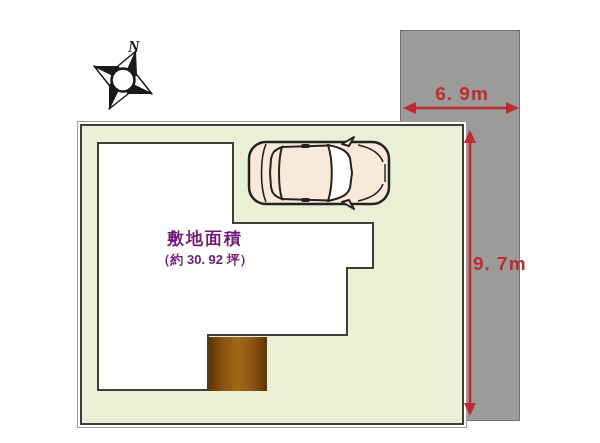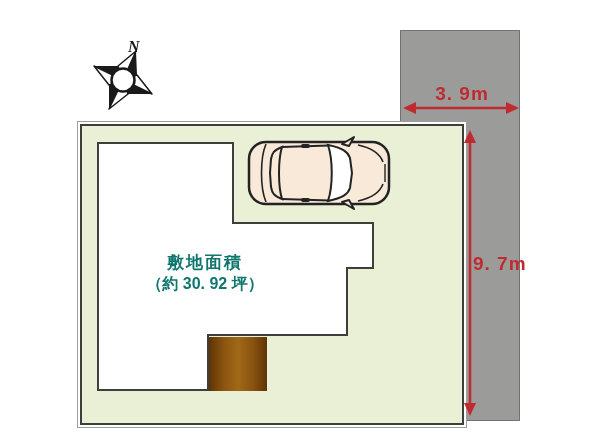--- a/index.html
+++ b/index.html
@@ -35,26 +35,26 @@
   }
   .dim-w{left:404px;top:84px;width:116px;text-align:center;}
   .dim-d{left:473px;top:254px;}
   .north-wrap{position:absolute;left:88px;top:38px;width:72px;height:82px;}
   .north-n{
     position:absolute;left:40px;top:0px;
     font-family:"Liberation Serif","DejaVu Serif",serif;
     font-style:italic;font-weight:700;font-size:16px;color:#1a1a1a;
   }
   .site-area{
-    position:absolute;left:105px;top:252px;width:200px;
-    text-align:center;color:#0f766e;font-weight:700;
+    position:absolute;left:105px;top:228px;width:200px;
+    text-align:center;color:#701a75;font-weight:700;
   }
   .site-area .l1{font-size:17px;line-height:21px;letter-spacing:2px;}
   .site-area .l2{font-size:17px;line-height:21px;}
-  .site-area .l3{font-size:16px;line-height:21px;}
+  .site-area .l3{font-size:13px;line-height:21px;}
 </style>
 </head>
 <body>
 
 <div id="canvas">
 
   <div class="road"></div>
 
   <div class="plot"></div>
 
@@ -115,16 +115,16 @@
 
   <div class="north-wrap">
     <span class="north-n">N</span>
   </div>
 
   <div class="site-area">
     <div class="l1">敷地面積</div>
     <div class="l3">（約 30. 92 坪）</div>
   </div>
 
-  <div class="dim-label dim-w">3. 9m</div>
+  <div class="dim-label dim-w">6. 9m</div>
   <div class="dim-label dim-d">9. 7m</div>
 
 </div>
 
 </body></html>

